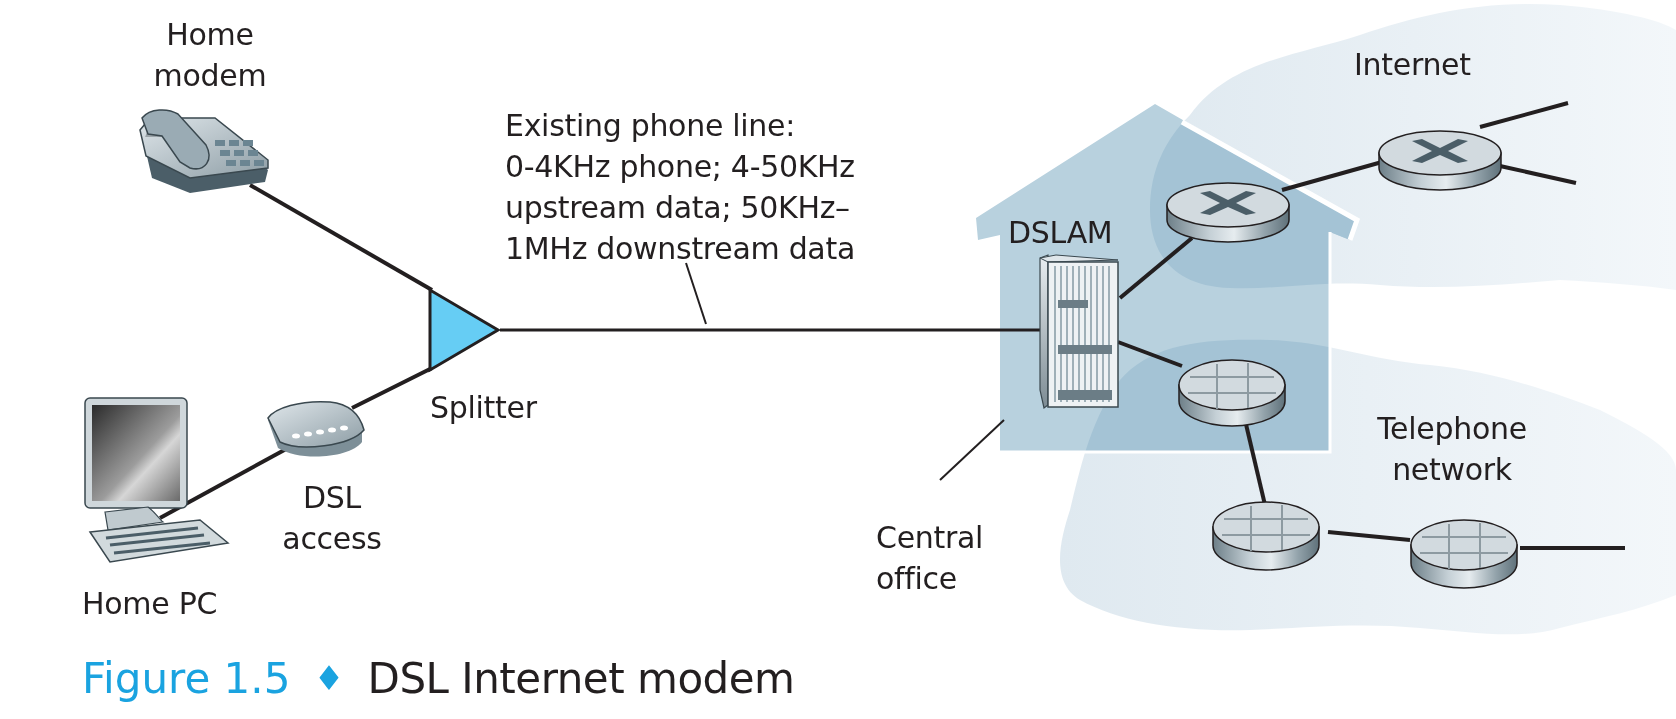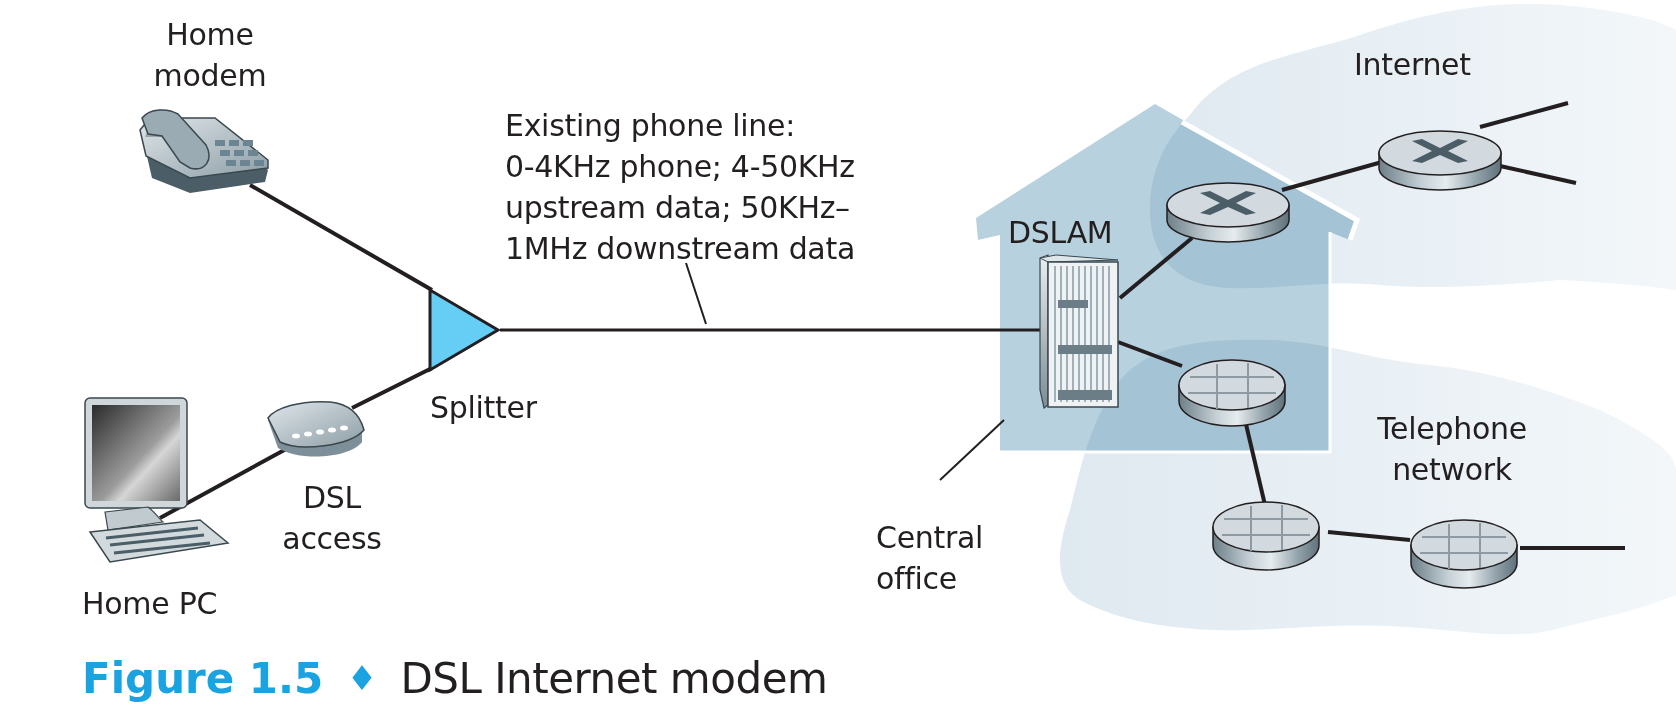--- a/index.html
+++ b/index.html
@@ -3,21 +3,21 @@
 <meta charset="utf-8">
 <style>
   html, body { margin: 0; padding: 0; background: #ffffff; }
   body { width: 1676px; height: 719px; position: relative; overflow: hidden;
          font-family: "DejaVu Sans", sans-serif; color: #231f20; }
   #diagram { position: absolute; left: 0; top: 0; width: 1676px; height: 719px; }
   .lbl { position: absolute; font-family: "DejaVu Sans", sans-serif; font-size: 30px;
          line-height: 41px; color: #231f20; white-space: pre; letter-spacing: -0.3px; }
   .center { text-align: center; }
   .caption { position: absolute; left: 82px; top: 654px; font-size: 42px; line-height: 50px; white-space: nowrap; }
-  .caption .fig { font-family: "DejaVu Sans", sans-serif; font-weight: bold; }
+  .caption .fig { font-family: "DejaVu Sans", sans-serif; font-weight: normal; }
   .caption .diamond { font-size: 34px; padding: 0 10px; position: relative; top: -3px; }
   .caption .title { font-family: "DejaVu Sans", sans-serif; letter-spacing: -0.5px; }
 </style>
 </head>
 <body>
 
 <svg id="diagram" viewBox="0 0 1676 719" xmlns="http://www.w3.org/2000/svg">
   <defs>
     <linearGradient id="cloudGrad" x1="0" y1="0" x2="1" y2="0">
       <stop offset="0" stop-color="#dfe9f0"></stop>

